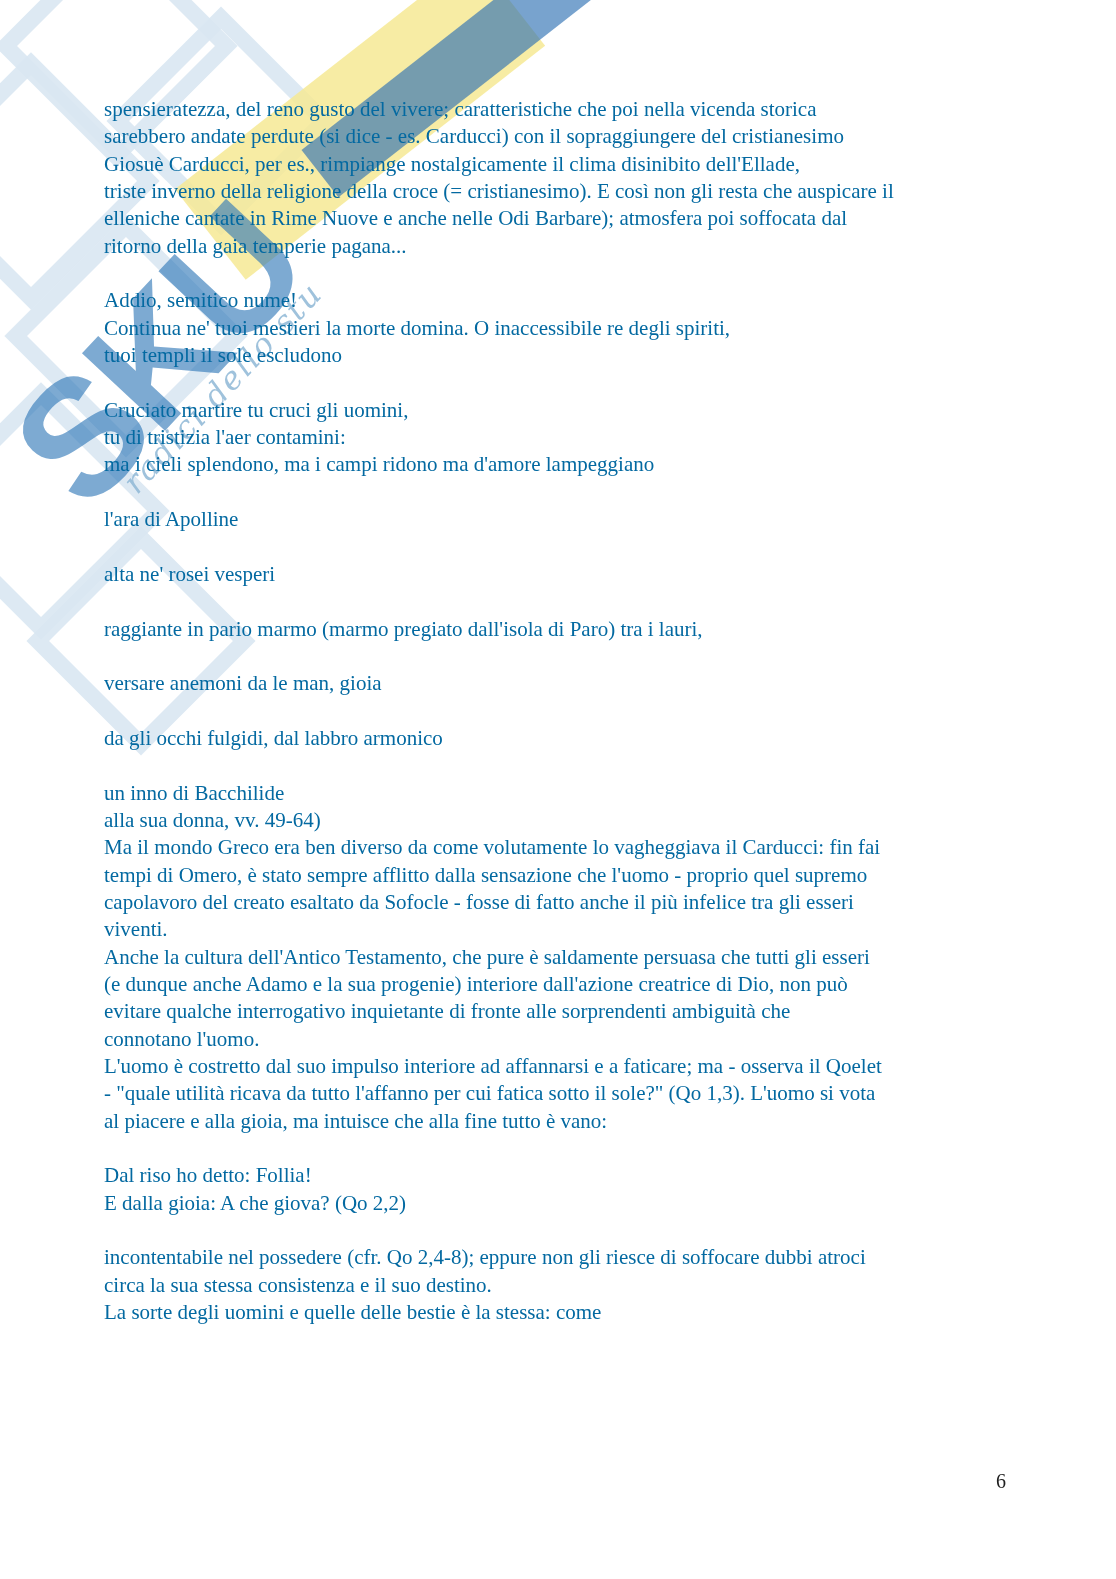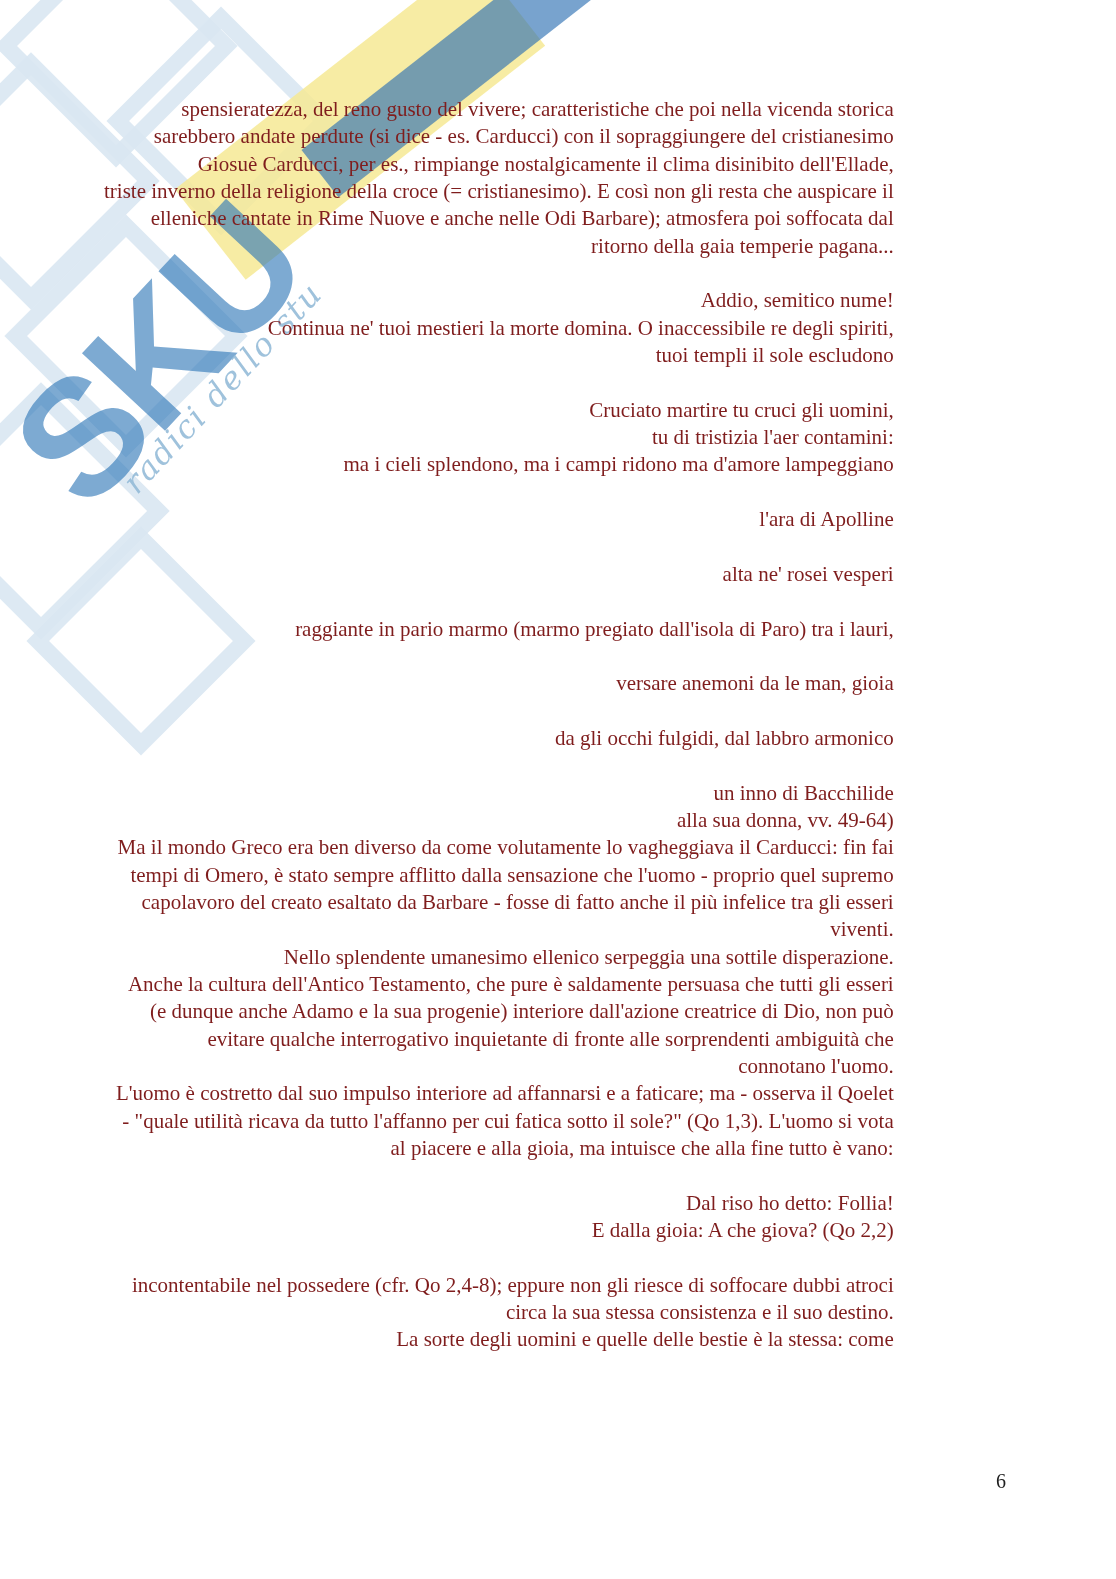--- a/index.html
+++ b/index.html
@@ -78,23 +78,22 @@
   
   .textblock {
     position: absolute;
     left: 104px;
     top: 96px;
     z-index: 2;
   }
   .line {
     font-size: 21px;
     line-height: 27.35px;
-    color: #7f1d1d;
+    color: #0369a1;
     white-space: pre;
-    text-align: right;
   }
   .pagenum {
     position: absolute;
     left: 996px;
     top: 1470px;
     z-index: 2;
     font-size: 20px;
     color: #1f1f1f;
   }
 </style>
@@ -139,23 +138,22 @@
       <div class="line">raggiante in pario marmo (marmo pregiato dall'isola di Paro) tra i lauri,</div>
       <div class="line">&nbsp;</div>
       <div class="line">versare anemoni da le man, gioia</div>
       <div class="line">&nbsp;</div>
       <div class="line">da gli occhi fulgidi, dal labbro armonico</div>
       <div class="line">&nbsp;</div>
       <div class="line">un inno di Bacchilide</div>
       <div class="line">alla sua donna, vv. 49-64)</div>
       <div class="line">Ma il mondo Greco era ben diverso da come volutamente lo vagheggiava il Carducci: fin fai</div>
       <div class="line">tempi di Omero, è stato sempre afflitto dalla sensazione che l'uomo - proprio quel supremo</div>
-      <div class="line">capolavoro del creato esaltato da Barbare - fosse di fatto anche il più infelice tra gli esseri</div>
+      <div class="line">capolavoro del creato esaltato da Sofocle - fosse di fatto anche il più infelice tra gli esseri</div>
       <div class="line">viventi.</div>
-      <div class="line">Nello splendente umanesimo ellenico serpeggia una sottile disperazione.</div>
       <div class="line">Anche la cultura dell'Antico Testamento, che pure è saldamente persuasa che tutti gli esseri</div>
       <div class="line">(e dunque anche Adamo e la sua progenie) interiore dall'azione creatrice di Dio, non può</div>
       <div class="line">evitare qualche interrogativo inquietante di fronte alle sorprendenti ambiguità che</div>
       <div class="line">connotano l'uomo.</div>
       <div class="line">L'uomo è costretto dal suo impulso interiore ad affannarsi e a faticare; ma - osserva il Qoelet</div>
       <div class="line">- "quale utilità ricava da tutto l'affanno per cui fatica sotto il sole?" (Qo 1,3). L'uomo si vota</div>
       <div class="line">al piacere e alla gioia, ma intuisce che alla fine tutto è vano:</div>
       <div class="line">&nbsp;</div>
       <div class="line">Dal riso ho detto: Follia!</div>
       <div class="line">E dalla gioia: A che giova? (Qo 2,2)</div>

